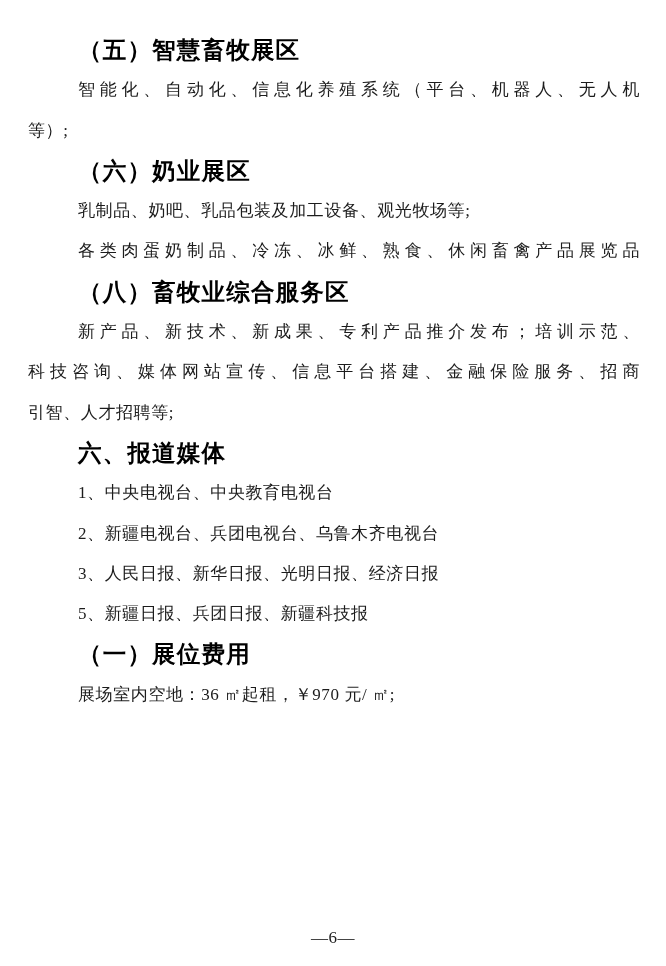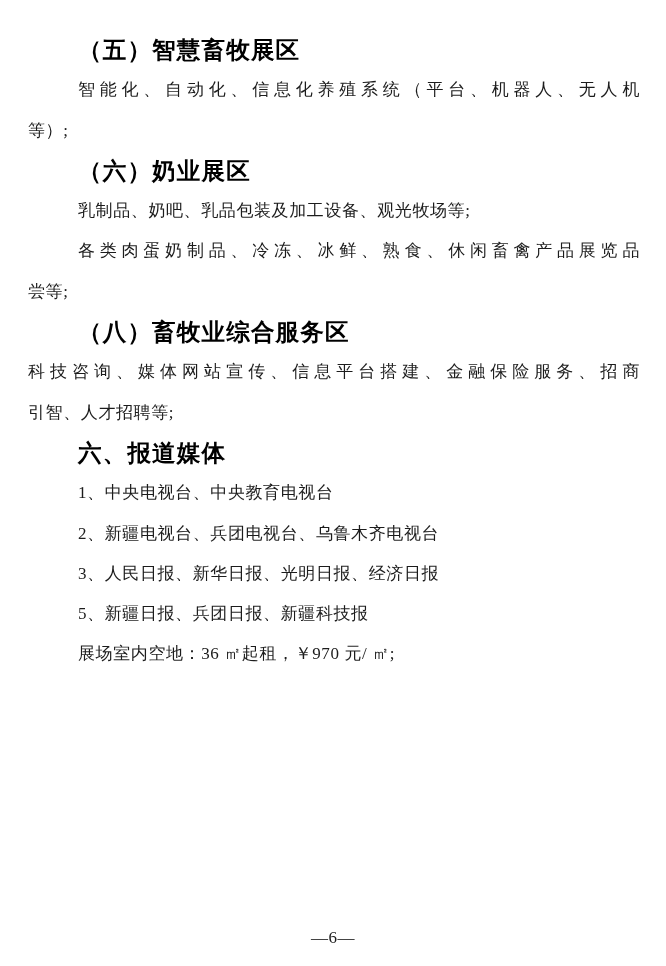--- a/index.html
+++ b/index.html
@@ -61,25 +61,26 @@
 <body>
 
 <div class="page">
   <div class="content">
       <div class="line heading indent">（五）智慧畜牧展区</div>
       <div class="line body indent justify">智能化、自动化、信息化养殖系统（平台、机器人、无人机</div>
       <div class="line body">等）;</div>
       <div class="line heading indent">（六）奶业展区</div>
       <div class="line body indent">乳制品、奶吧、乳品包装及加工设备、观光牧场等;</div>
       <div class="line body indent justify">各类肉蛋奶制品、冷冻、冰鲜、熟食、休闲畜禽产品展览品</div>
-      <div class="line body">尝等;</div>
       <div class="line heading indent">（八）畜牧业综合服务区</div>
+      <div class="line body indent justify">新产品、新技术、新成果、专利产品推介发布；培训示范、</div>
       <div class="line body justify">科技咨询、媒体网站宣传、信息平台搭建、金融保险服务、招商</div>
       <div class="line body">引智、人才招聘等;</div>
       <div class="line heading indent">六、报道媒体</div>
       <div class="line body indent">1、中央电视台、中央教育电视台</div>
       <div class="line body indent">2、新疆电视台、兵团电视台、乌鲁木齐电视台</div>
       <div class="line body indent">3、人民日报、新华日报、光明日报、经济日报</div>
       <div class="line body indent">5、新疆日报、兵团日报、新疆科技报</div>
+      <div class="line heading indent">（一）展位费用</div>
       <div class="line body indent">展场室内空地：36 ㎡起租，￥970 元/ ㎡;</div>
     </div>
   <div class="footer">—6—</div>
 </div>
 
 </body></html>

